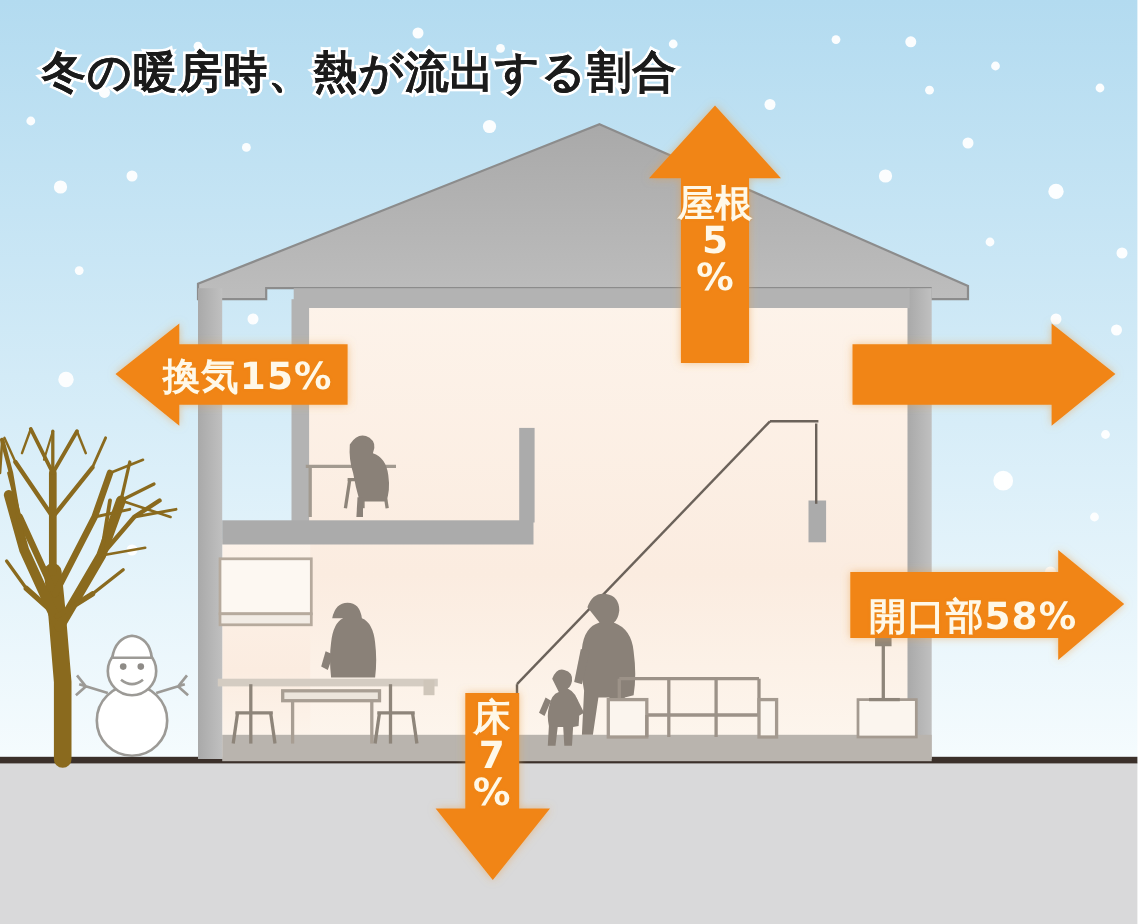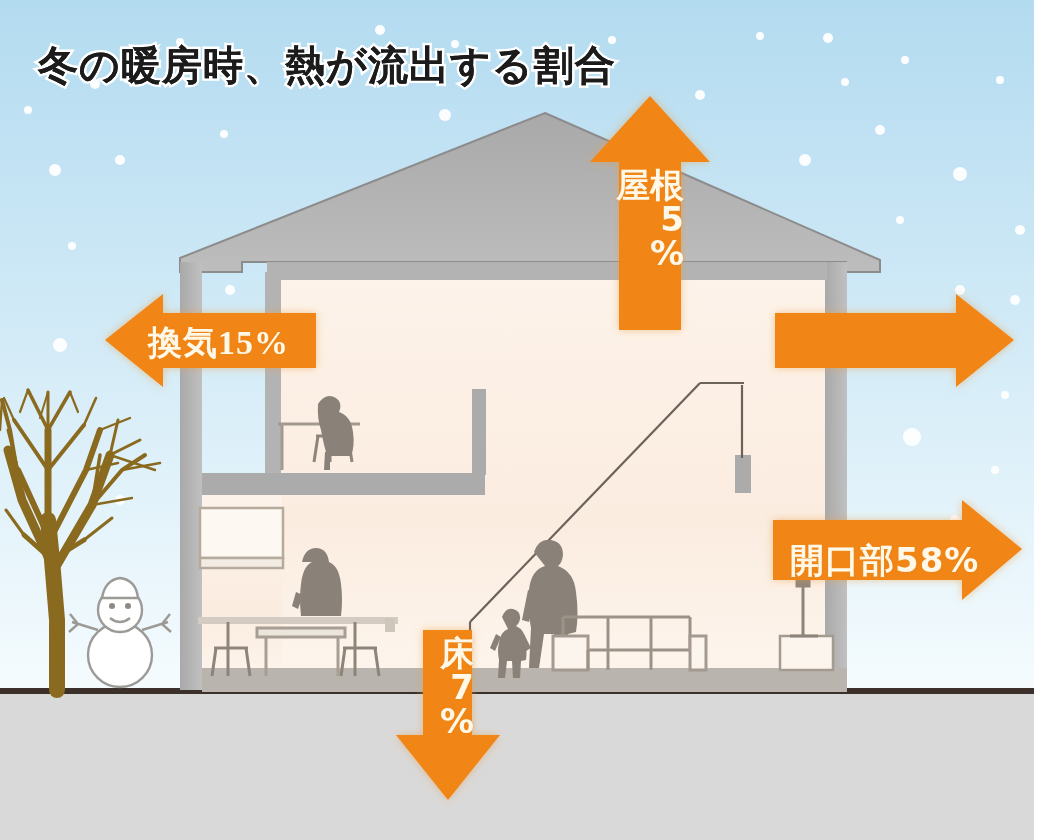--- a/index.html
+++ b/index.html
@@ -31,21 +31,21 @@
     position:absolute;
     color:#fff8e8;
     font-weight:700;
     white-space:nowrap;
     text-shadow:0 0 2px rgba(230,140,30,.75);
     z-index:12;
     font-family:"DejaVu Sans","Liberation Sans",sans-serif;
   }
   .alabel-h{font-size:34px;letter-spacing:1px;}
   .alabel-v{
-    font-size:34px;line-height:1.0;text-align:right;
+    font-size:34px;line-height:1.0;text-align:center;
     letter-spacing:0px;
   }
   .alabel-v span{display:block;}
 </style>
 </head>
 <body>
 
 <div id="stage">
 
   <svg width="1040" height="840" viewBox="0 0 1040 840">
@@ -299,21 +299,21 @@
 
   <div class="ttl ttl-back">冬の暖房時、熱が流出する割合</div>
   <div class="ttl ttl-front">冬の暖房時、熱が流出する割合</div>
 
   <div class="alabel alabel-v" style="left:616px;top:168px;width:68px;">
     <span>屋根</span>
     <span>5</span>
     <span>%</span>
   </div>
 
-  <div class="alabel alabel-h" style="left:148px;top:320px;font-family:Liberation Serif, serif;">換気15%</div>
+  <div class="alabel alabel-h" style="left:148px;top:320px;">換気15%</div>
 
 
   <div class="alabel alabel-h" style="left:790px;top:526px;margin-top:12px;">開口部58%</div>
 
   <div class="alabel alabel-v" style="left:420px;top:636px;width:54px;">
     <span>床</span>
     <span>7</span>
     <span>%</span>
   </div>
 

